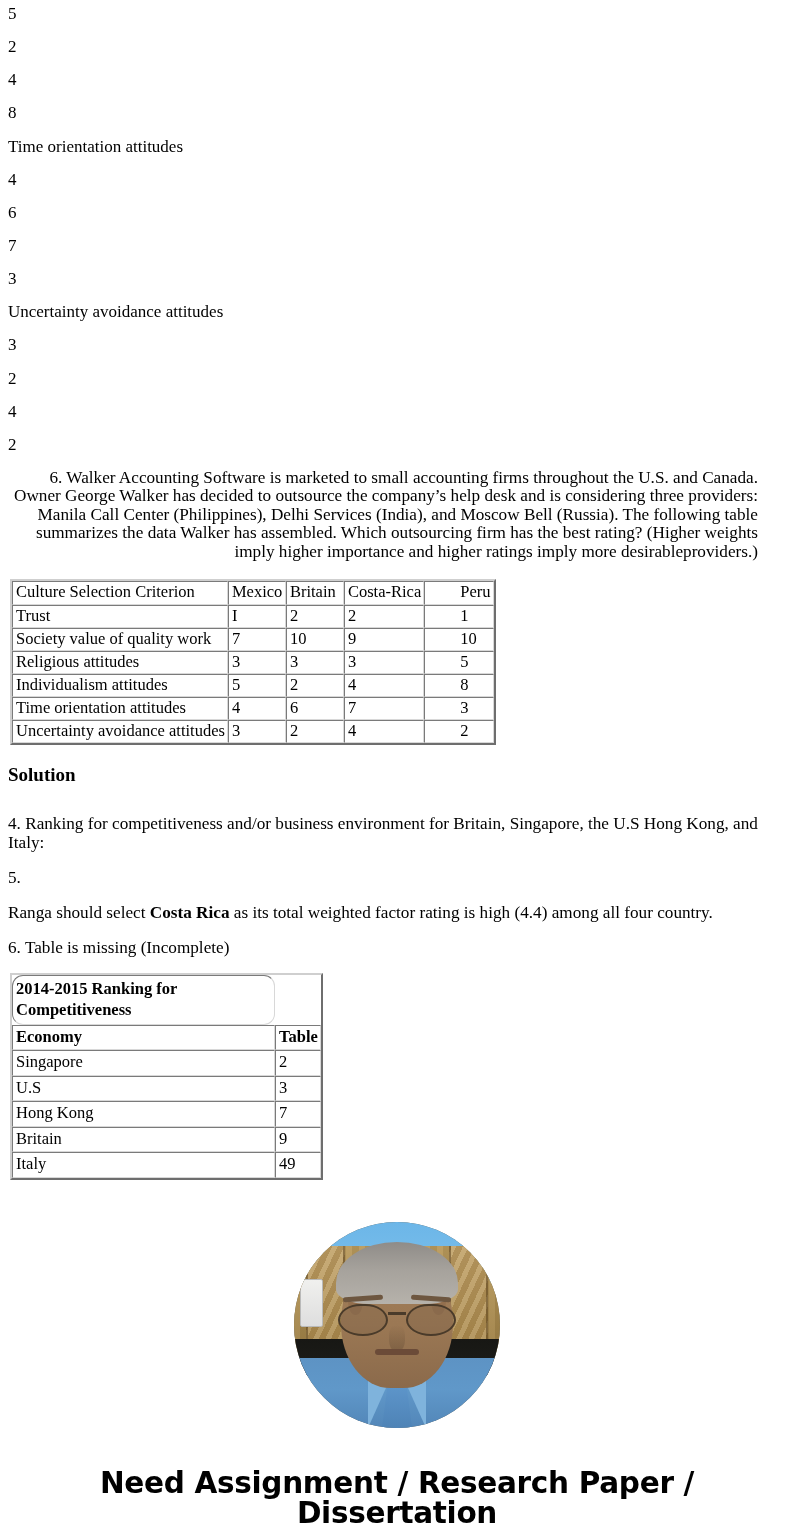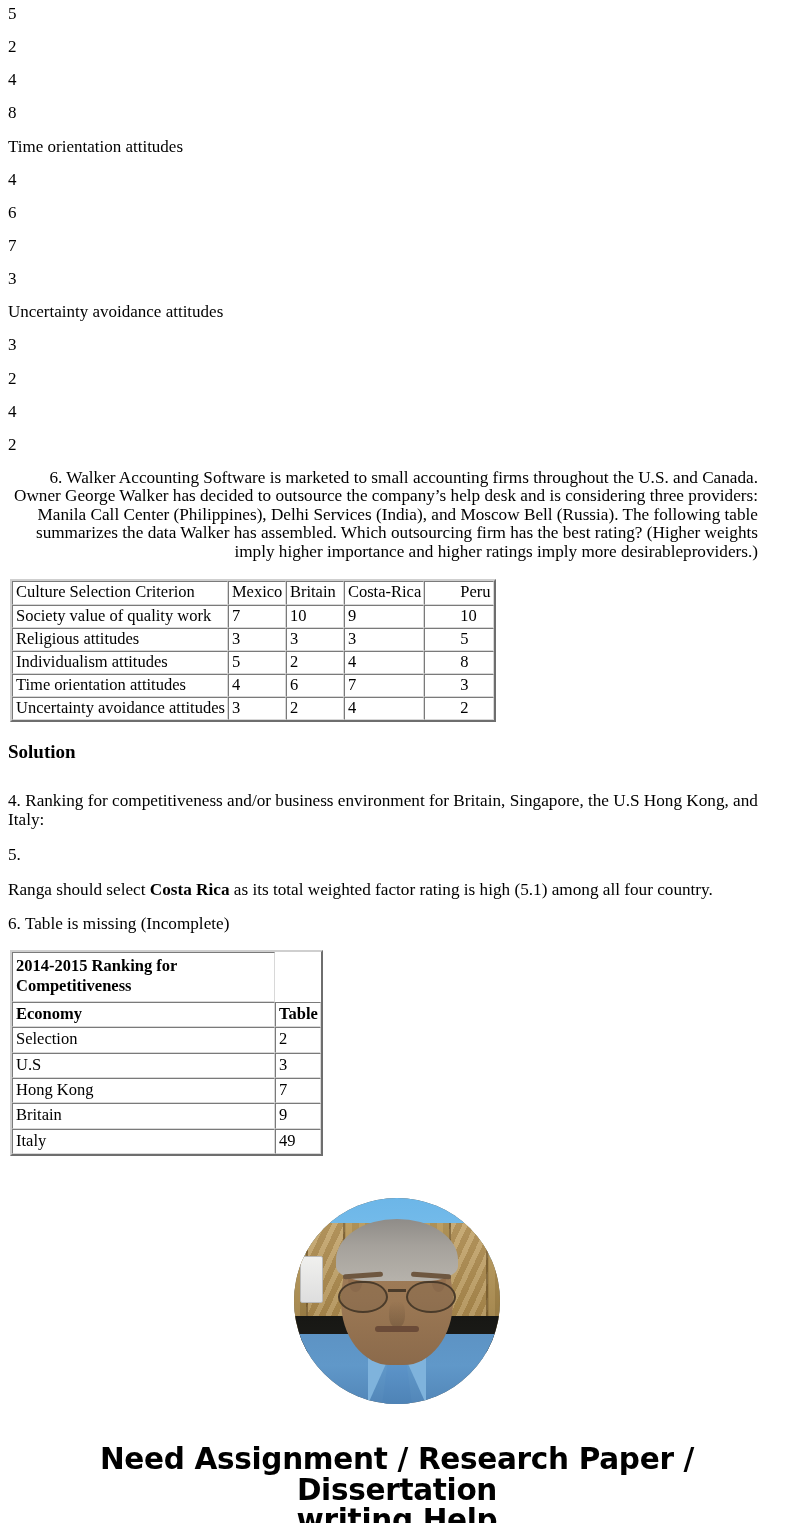--- a/index.html
+++ b/index.html
@@ -89,20 +89,21 @@
   }
   #ranking-table td.econ { width: 256px; }
   #ranking-table td.rank { width: 38px; }
   #ranking-table td.bold { font-weight: bold; }
   #ranking-table td.title-cell {
     font-weight: bold;
     white-space: normal;
     line-height: 1.22;
     padding-top: 3px;
     padding-bottom: 4px;
+    border-radius: 11px;
   }
   #ranking-table td.blank-cell {
     border-color: transparent;
     border-top-color: transparent;
     border-left-color: transparent;
   }
 
   
   h3.solution {
     font-size: 19px;
@@ -290,20 +291,27 @@
   <table class="doc-table" id="culture-table">
     <tbody>
       <tr>
         <td class="crit">Culture Selection Criterion</td>
         <td class="val">Mexico</td>
         <td class="val">Britain</td>
         <td class="val wide">Costa-Rica</td>
         <td class="val narrow">Peru</td>
       </tr>
       <tr>
+        <td class="crit">Trust</td>
+        <td class="val">I</td>
+        <td class="val">2</td>
+        <td class="val wide">2</td>
+        <td class="val narrow">1</td>
+      </tr>
+      <tr>
         <td class="crit">Society value of quality work</td>
         <td class="val">7</td>
         <td class="val">10</td>
         <td class="val wide">9</td>
         <td class="val narrow">10</td>
       </tr>
       <tr>
         <td class="crit">Religious attitudes</td>
         <td class="val">3</td>
         <td class="val">3</td>
@@ -331,35 +339,35 @@
         <td class="val wide">4</td>
         <td class="val narrow">2</td>
       </tr>
     </tbody>
   </table>
 
   <h3 class="solution">Solution</h3>
 
   <p class="p body">4. Ranking for competitiveness and/or business environment for Britain, Singapore, the U.S Hong Kong, and Italy:</p>
   <p class="p body">5.</p>
-  <p class="p body"><span>Ranga should select </span><b class="inline-strong">Costa Rica</b><span> as its total weighted factor rating is high (5.1) among all four country.</span></p>
+  <p class="p body"><span>Ranga should select </span><b class="inline-strong">Costa Rica</b><span> as its total weighted factor rating is high (4.4) among all four country.</span></p>
   <p class="p body">6. Table is missing (Incomplete)</p>
 
   <table class="doc-table" id="ranking-table">
     <tbody>
       <tr>
         <td class="econ title-cell">2014-2015 Ranking for Competitiveness</td>
         <td class="rank blank-cell"></td>
       </tr>
       <tr>
         <td class="econ bold">Economy</td>
         <td class="rank bold">Table</td>
       </tr>
       <tr>
-        <td class="econ">Selection</td>
+        <td class="econ">Singapore</td>
         <td class="rank">2</td>
       </tr>
       <tr>
         <td class="econ">U.S</td>
         <td class="rank">3</td>
       </tr>
       <tr>
         <td class="econ">Hong Kong</td>
         <td class="rank">7</td>
       </tr>

